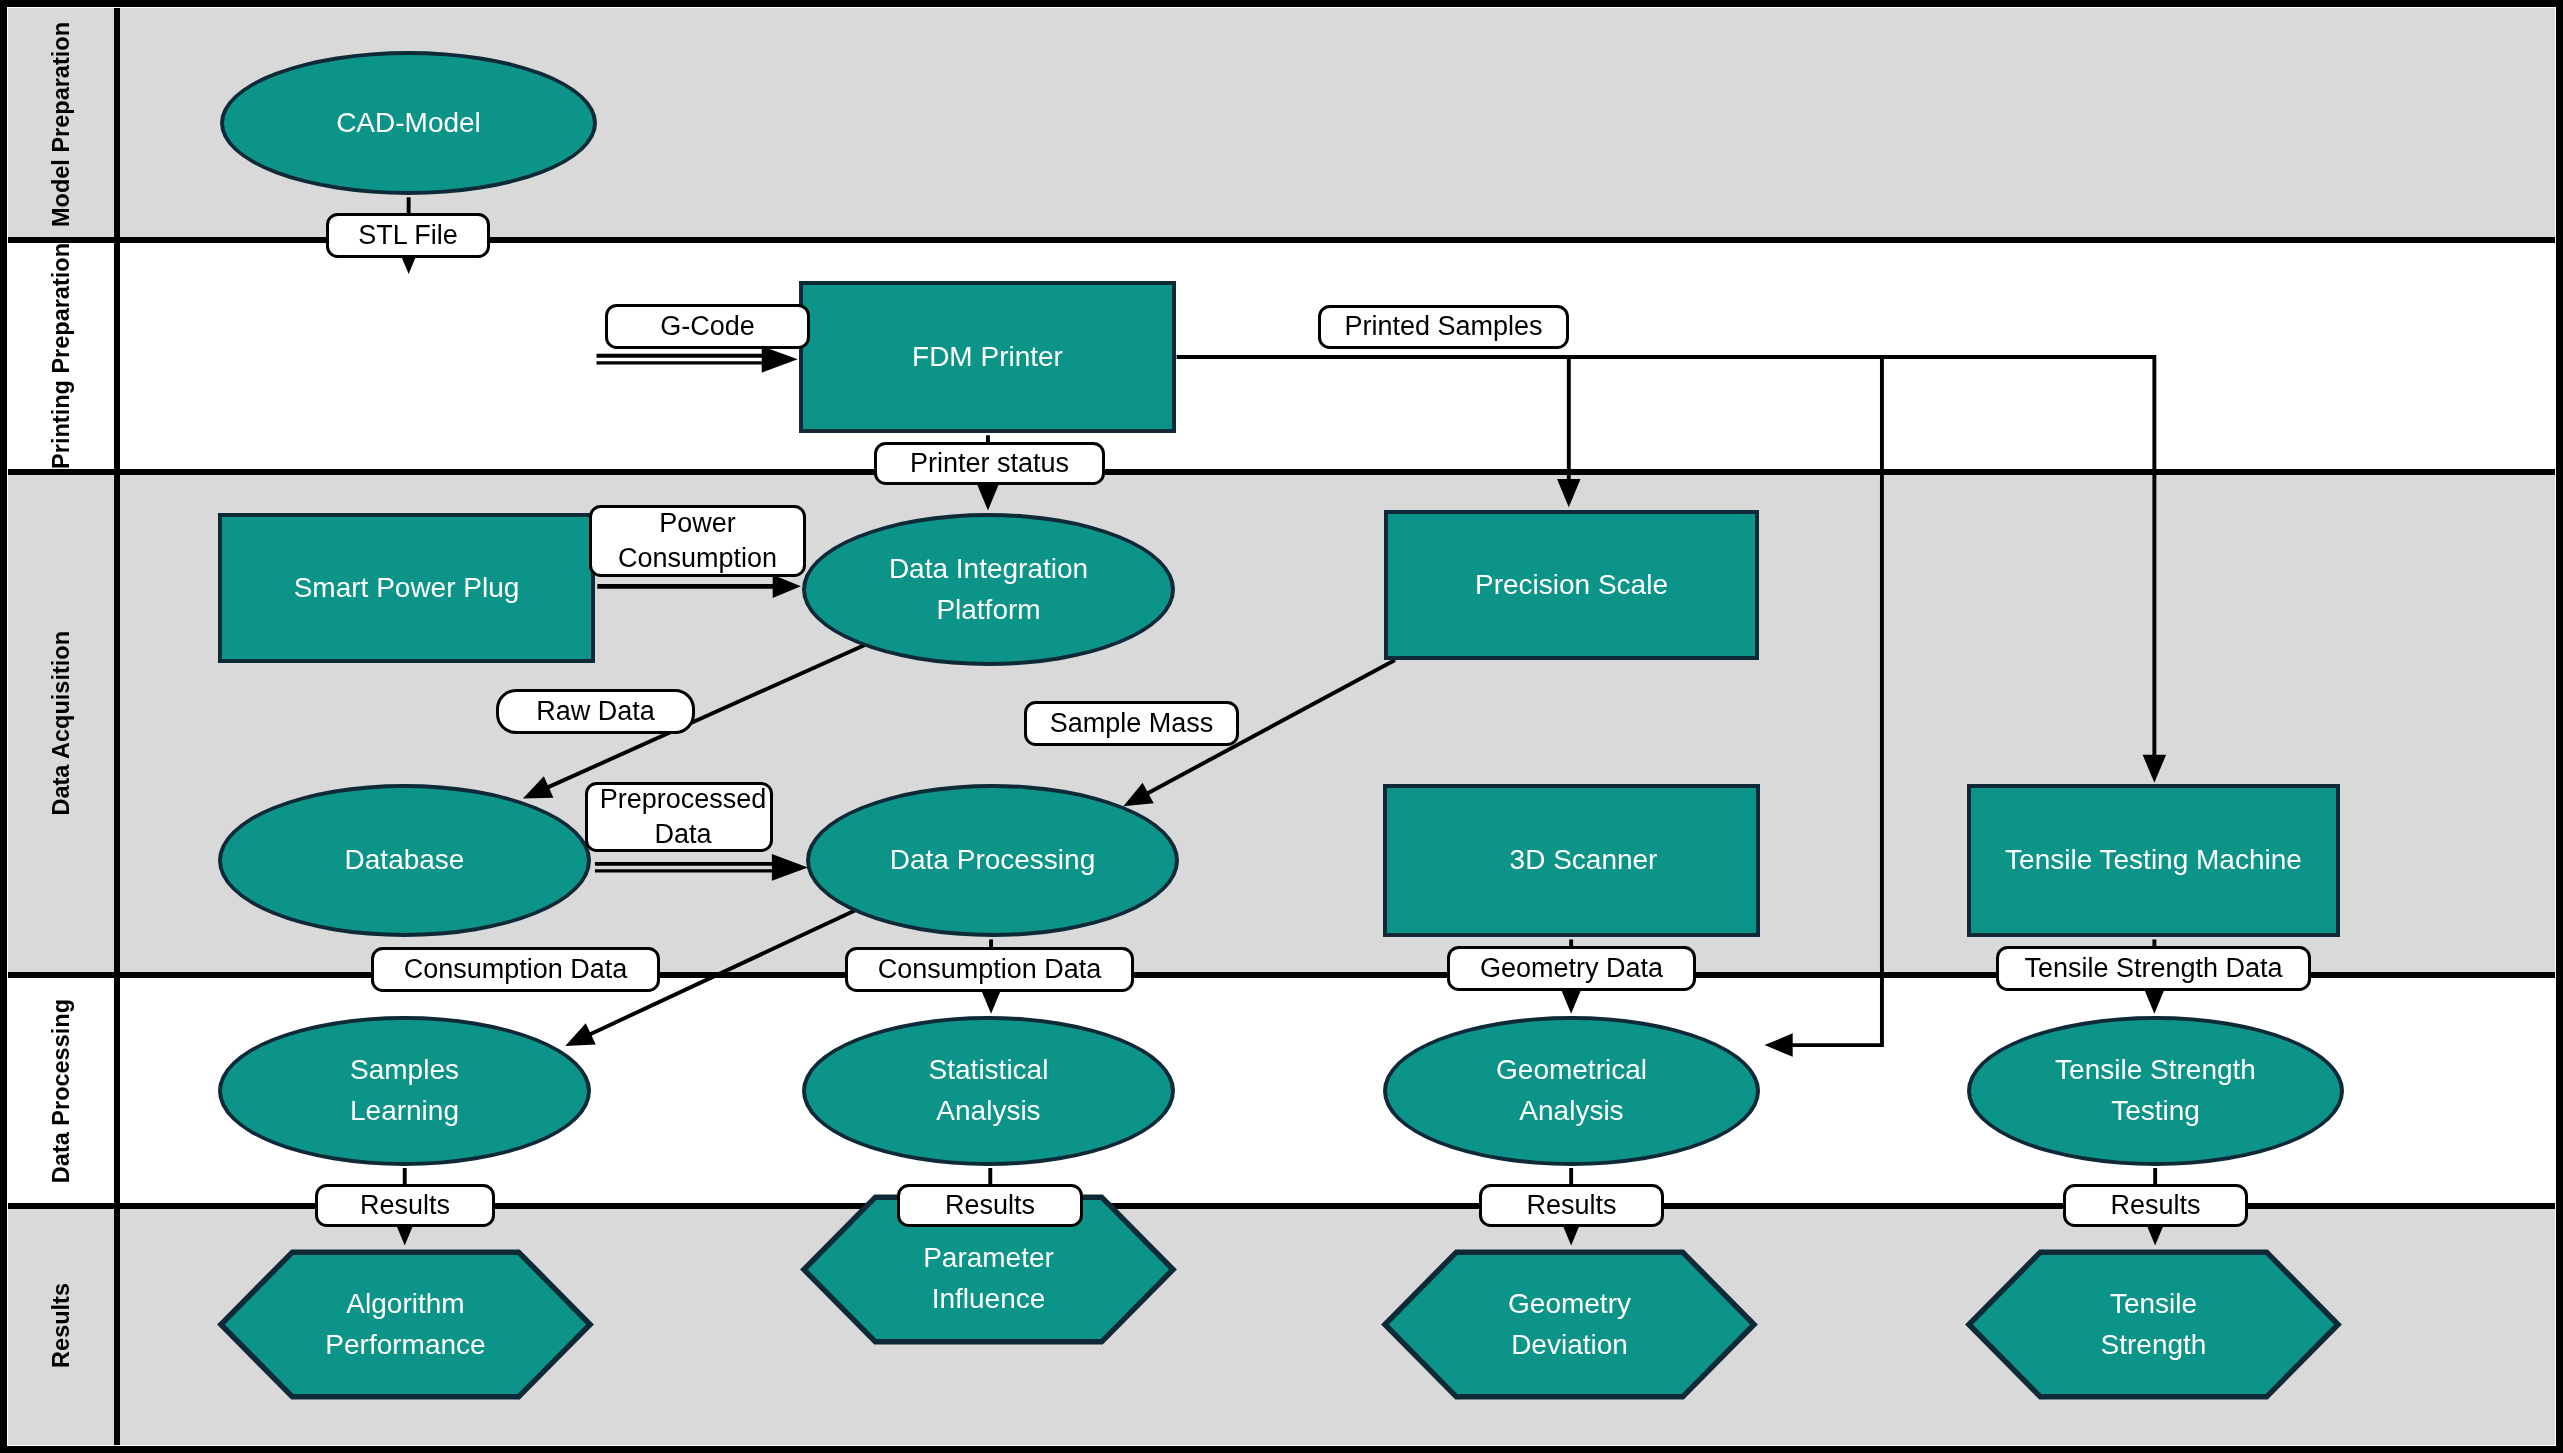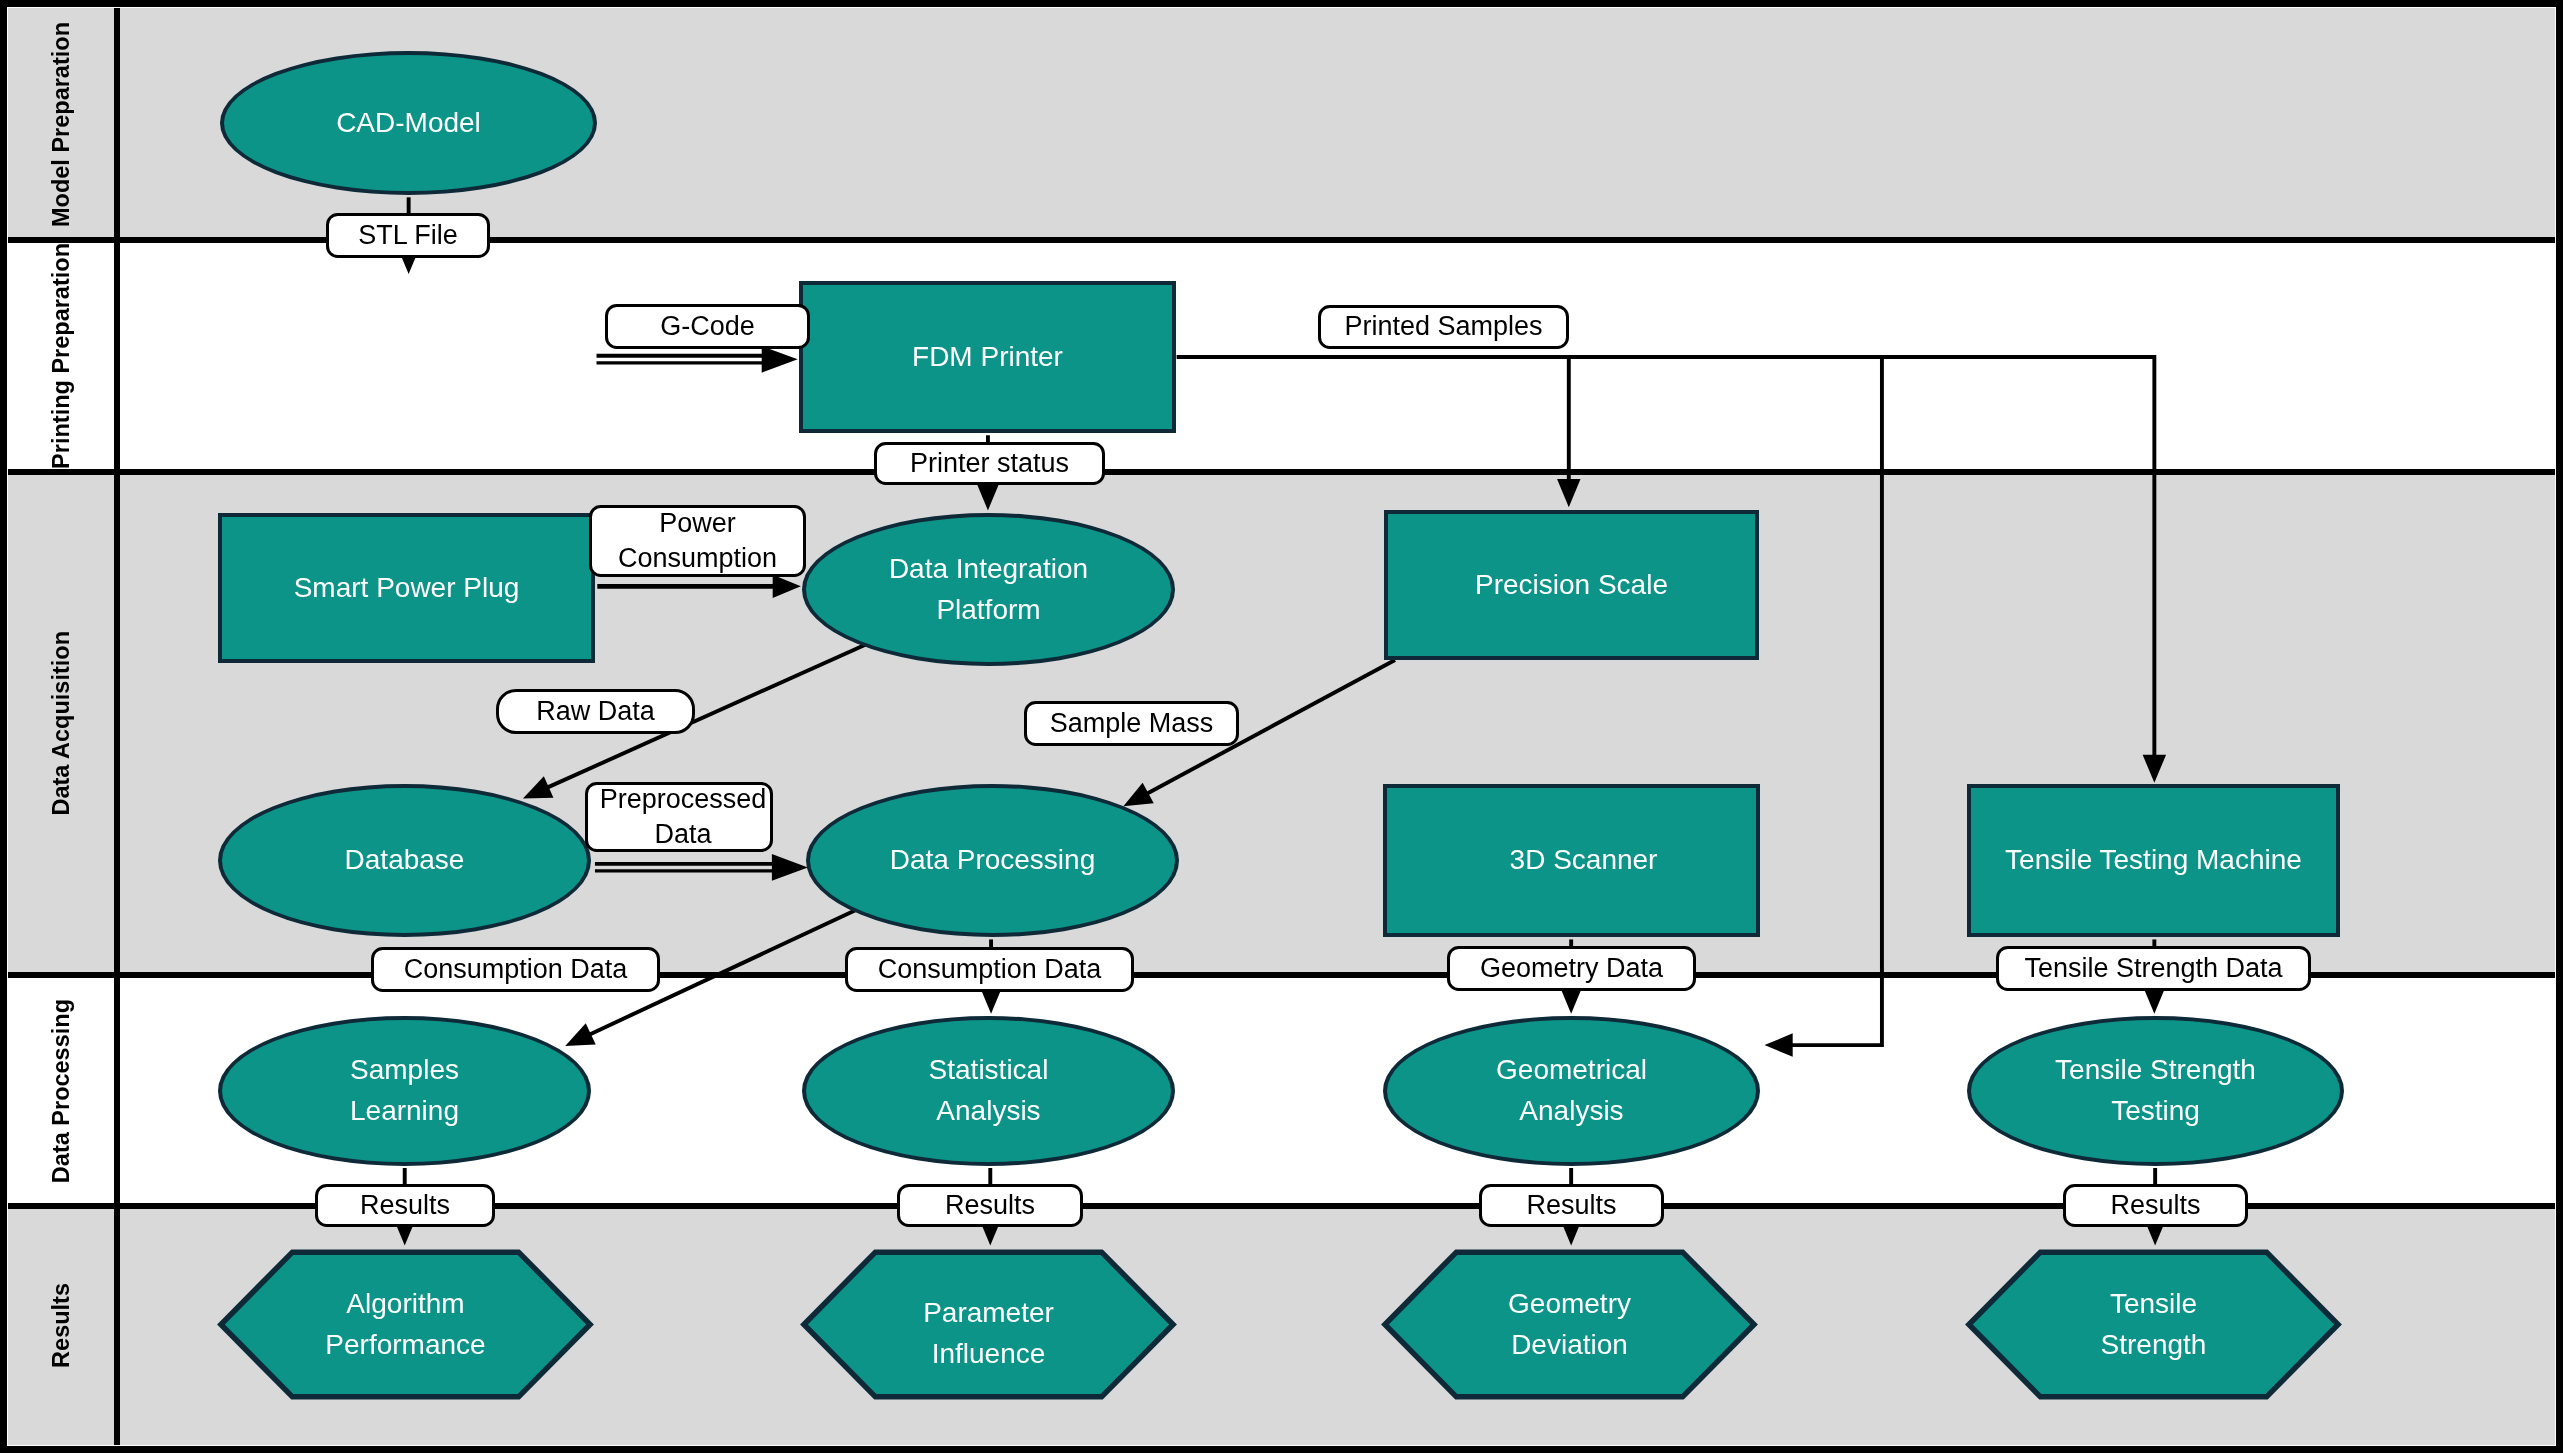--- a/index.html
+++ b/index.html
@@ -197,21 +197,21 @@
     </div>
     <div class="node hexagon" style="left: 217px; top: 1249px; width: 377px; height: 151px;">
       <svg width="377" height="151" viewBox="0 0 482 193">
         <polygon points="96.4,4 385.6,4 477,96.5 385.6,189 96.4,189 5,96.5" fill="#0d9488" stroke="#0e2a38" stroke-width="7"></polygon>
       </svg>
       <div class="nlabel">
         <span>Algorithm</span>
         <span>Performance</span>
       </div>
     </div>
-    <div class="node hexagon" style="left: 800px; top: 1249px; width: 377px; height: 170px;">
+    <div class="node hexagon" style="left: 800px; top: 1194px; width: 377px; height: 170px;">
       <svg width="377" height="151" viewBox="0 0 482 193">
         <polygon points="96.4,4 385.6,4 477,96.5 385.6,189 96.4,189 5,96.5" fill="#0d9488" stroke="#0e2a38" stroke-width="7"></polygon>
       </svg>
       <div class="nlabel">
         <span>Parameter</span>
         <span>Influence</span>
       </div>
     </div>
     <div class="node hexagon" style="left: 1381px; top: 1249px; width: 377px; height: 151px;">
       <svg width="377" height="151" viewBox="0 0 482 193">

